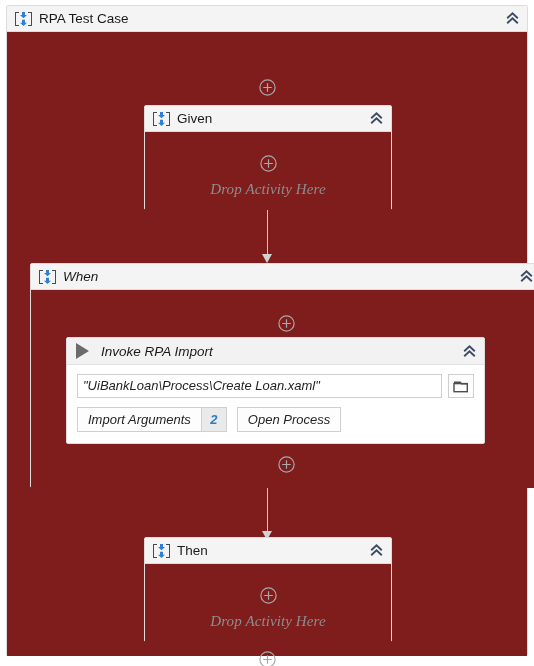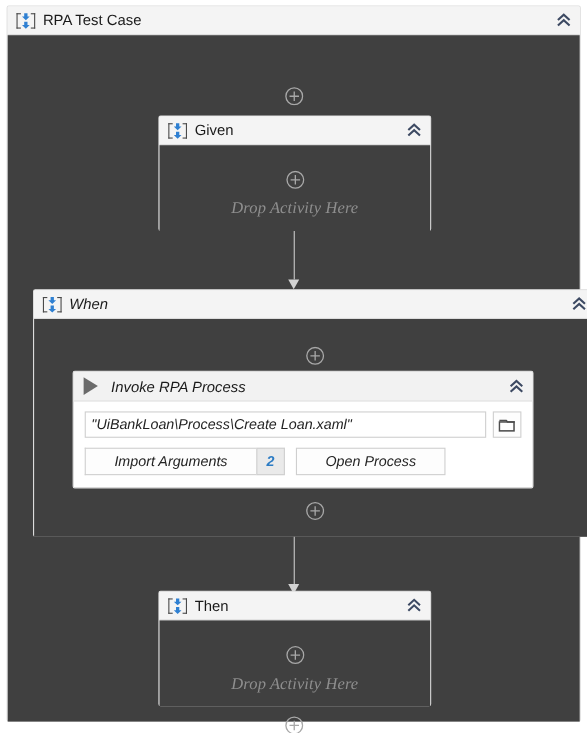--- a/index.html
+++ b/index.html
@@ -29,21 +29,21 @@
   .panel-title {
     font-size: 13.5px;
     color: #1a1a1a;
     margin-left: 7px;
     flex: 1 1 auto;
     white-space: nowrap;
     overflow: hidden;
   }
   .panel-body {
     position: relative;
-    background: #404040;
+    background: #7f1d1d;
   }
 
   
   .tc-icon {
     position: relative;
     width: 17px;
     height: 16px;
     flex: 0 0 auto;
   }
   .tc-icon .br {
@@ -160,21 +160,21 @@
   }
 
   .btn-row { display: flex; align-items: stretch; margin-top: 9px; }
   .btn {
     height: 25px;
     border: 1px solid #cfcfcf;
     background: #fdfdfd;
     font-size: 13px;
     color: #232323;
     display: flex; align-items: center; justify-content: center;
-    padding: 0 26px;
+    padding: 0 10px;
     white-space: nowrap;
   }
   .split { display: flex; flex: 0 0 auto; }
   .split .btn { border-right: none; }
   .badge {
     height: 25px;
     min-width: 26px;
     border: 1px solid #cfcfcf;
     background: #eaeaea;
     color: #2d7cc4;
@@ -265,21 +265,21 @@
       <div class="panel-body" style="height:198px;">
 
         <svg class="plus center" viewBox="0 0 17 17" style="top:25px;">
           <circle cx="8.5" cy="8.5" r="7.6" fill="none" stroke="#a8a8a8" stroke-width="1.2"></circle>
           <path d="M8.5 4.2 V12.8 M4.2 8.5 H12.8" stroke="#a8a8a8" stroke-width="1.2"></path>
         </svg>
 
         <div id="invoke-card" style="left:35px; top:47px; width:419px; height:107px;">
           <div class="ic-head">
             <span class="play-tri"></span>
-            <span class="ic-title">Invoke RPA Process</span>
+            <span class="ic-title">Invoke RPA Import</span>
             <svg class="chev" viewBox="0 0 17 17">
               <path d="M3.2 8.2 L8.5 3.3 L13.8 8.2" fill="none" stroke="#3d4a63" stroke-width="1.9"></path>
               <path d="M3.2 13.2 L8.5 8.3 L13.8 13.2" fill="none" stroke="#3d4a63" stroke-width="1.9"></path>
             </svg>
           </div>
 
           <div class="ic-body">
             <div class="path-row">
               <div class="path-input" contenteditable="false" title="Enter a VB expression" style="">"UiBankLoan\Process\Create Loan.xaml"</div>
               <div class="browse-btn">

